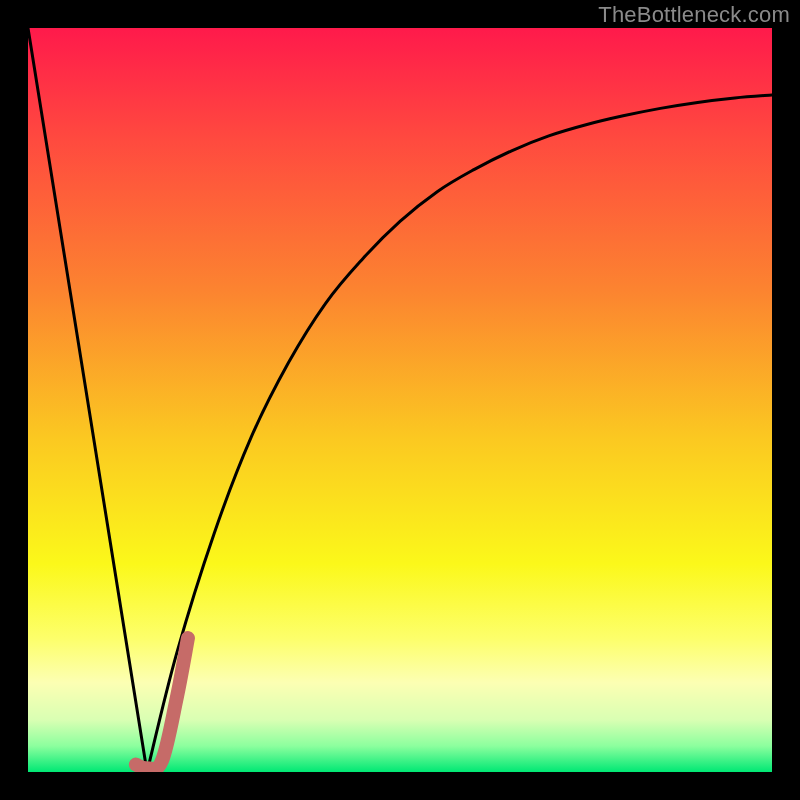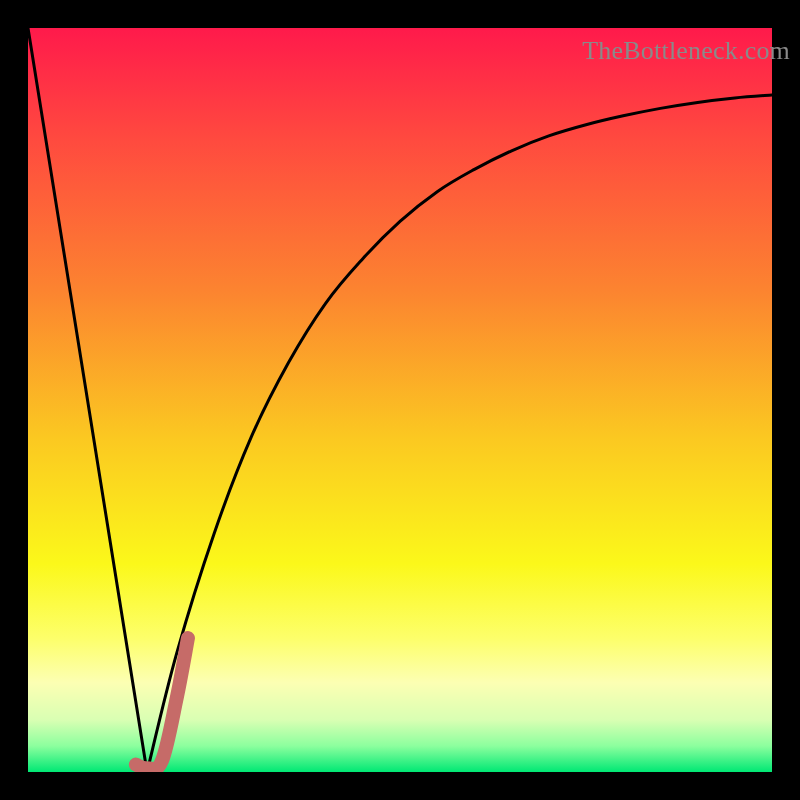--- a/index.html
+++ b/index.html
@@ -29,25 +29,24 @@
     inset: 0;
   }
   .curve {
     position: absolute;
     inset: 0;
   }
   .watermark {
     position: absolute;
     top: 2px;
     right: 10px;
-    font-family: Liberation Serif, serif;
-    font-size: 26px;
+    font-family: Liberation Sans, sans-serif;
+    font-size: 22px;
     color: #8a8a8a;
     letter-spacing: 0.2px;
-    margin-top: 34px;
   }
 </style>
 </head>
 <body>
 
 <div class="frame">
   <div class="plot">
     <svg class="gradient" viewBox="0 0 744 744" preserveAspectRatio="none">
       <defs>
         <linearGradient id="bg" x1="0" y1="0" x2="0" y2="1">

